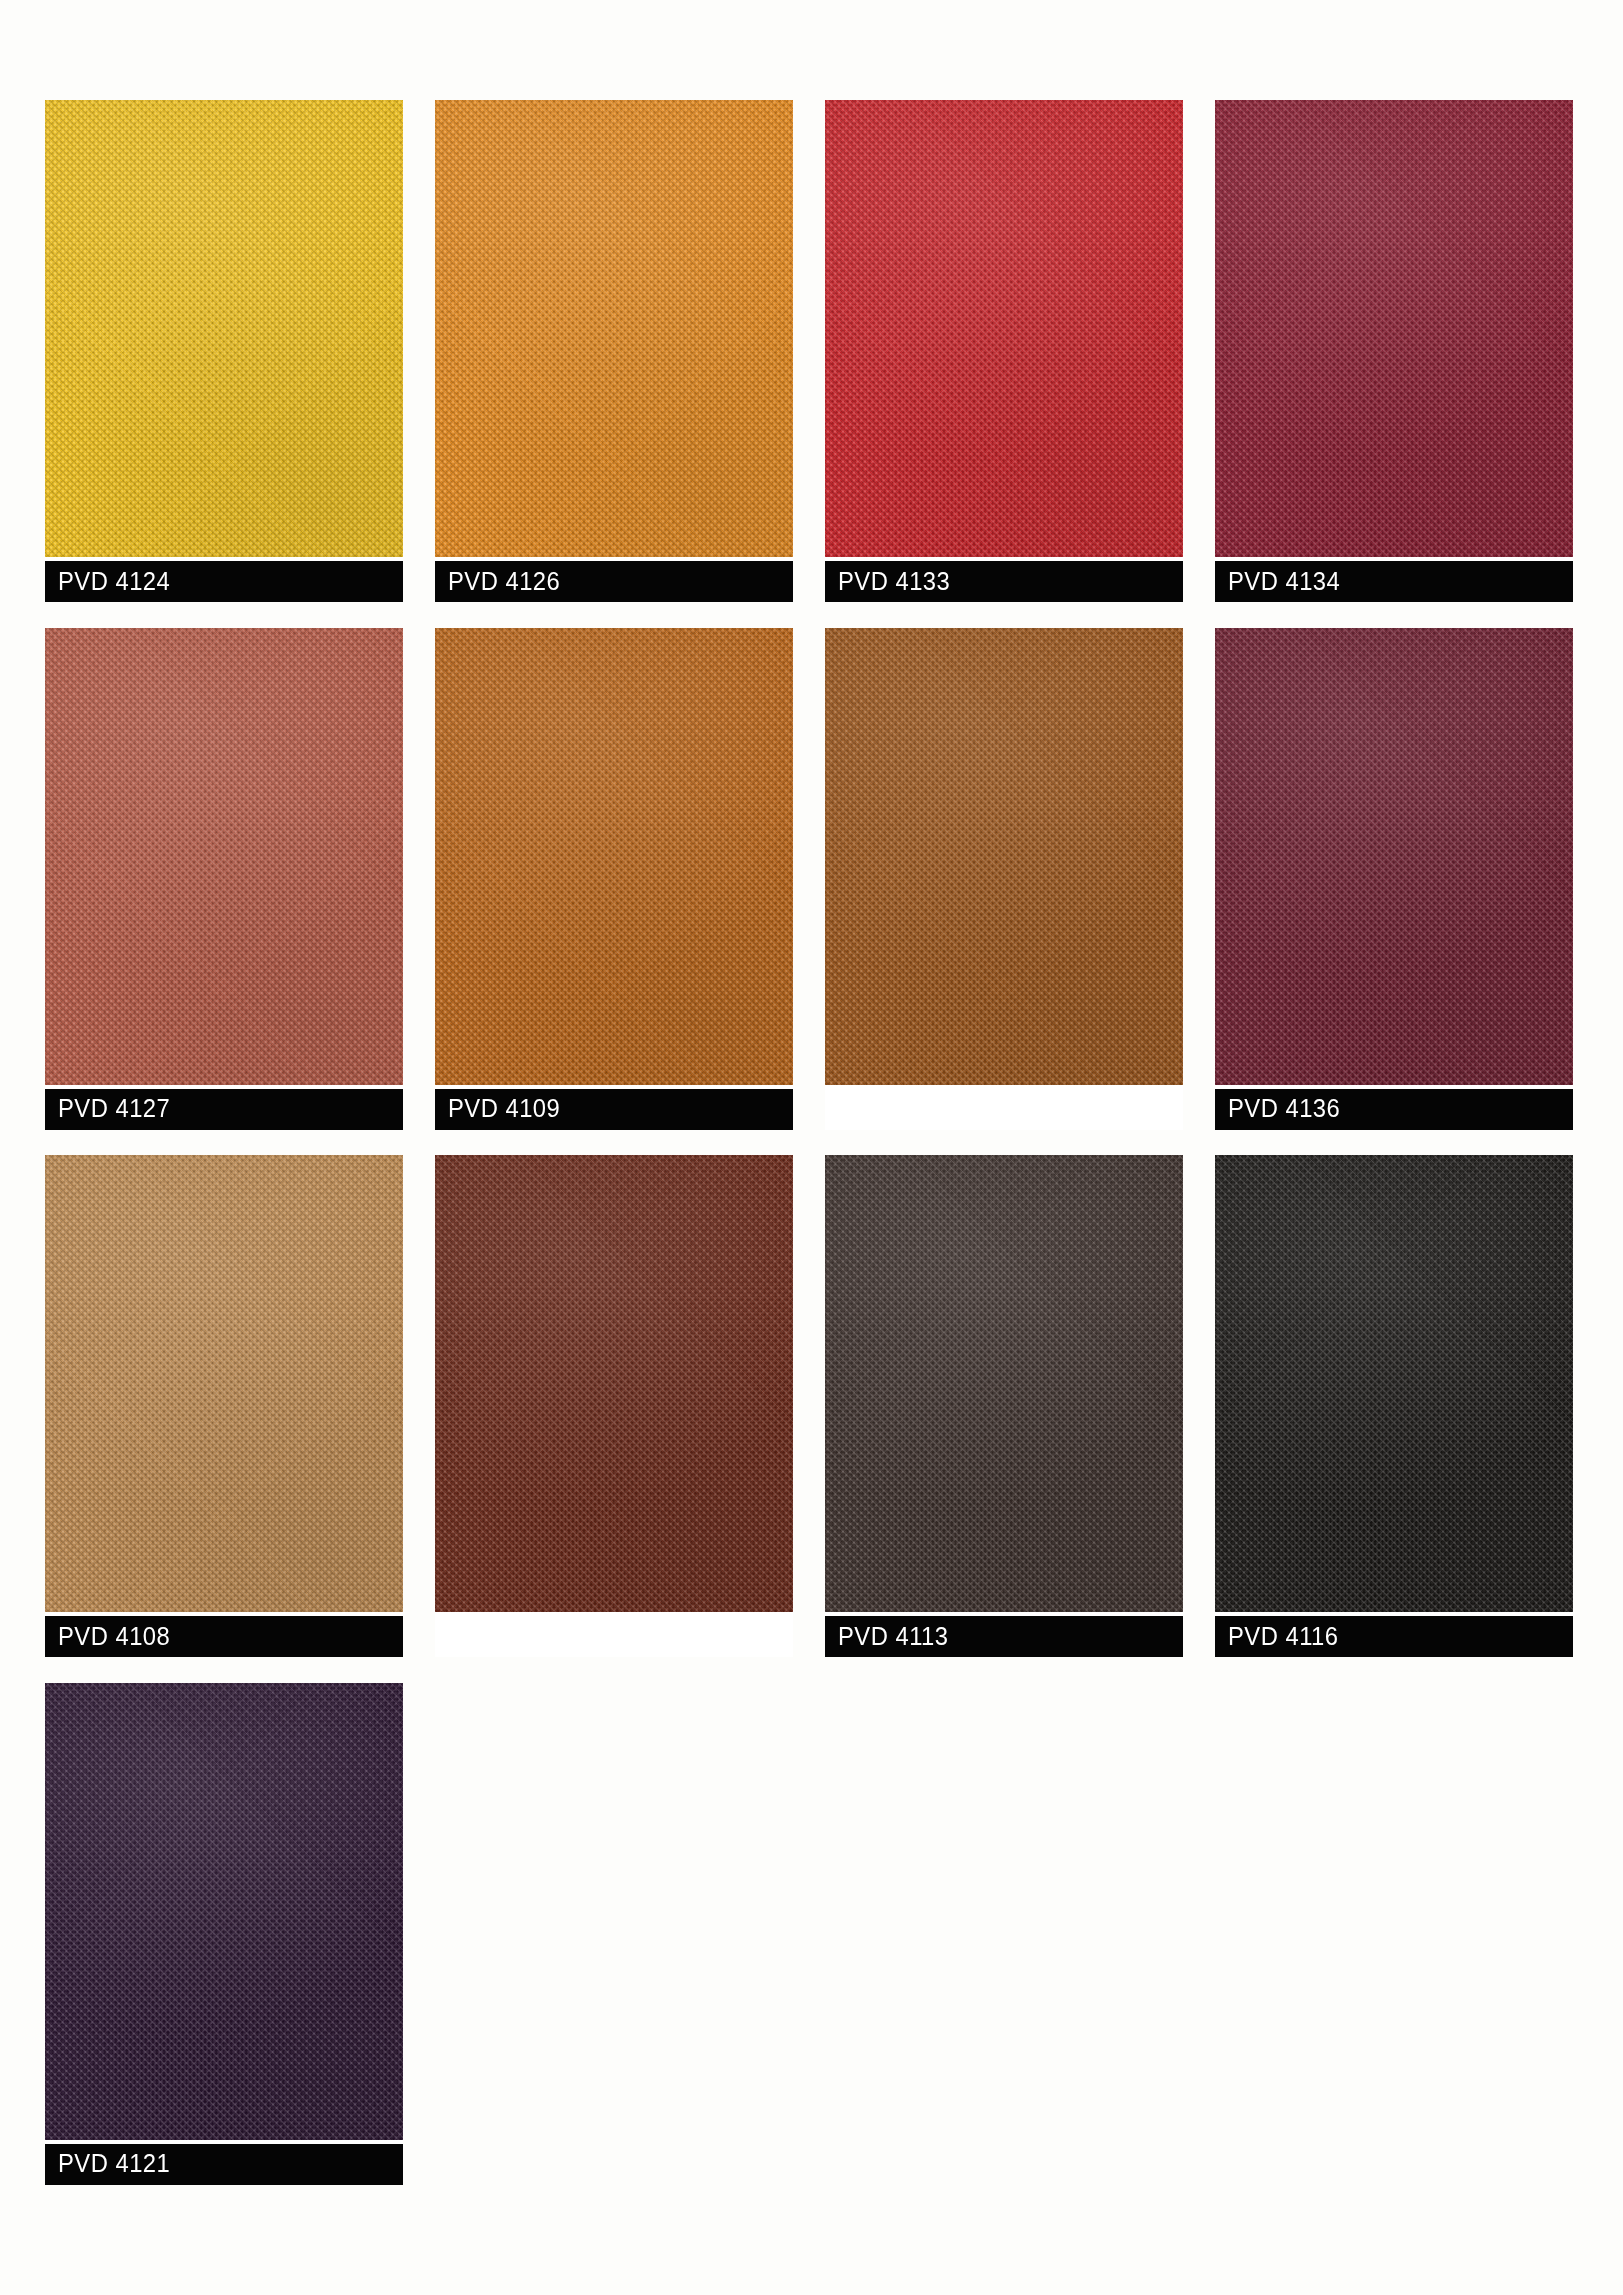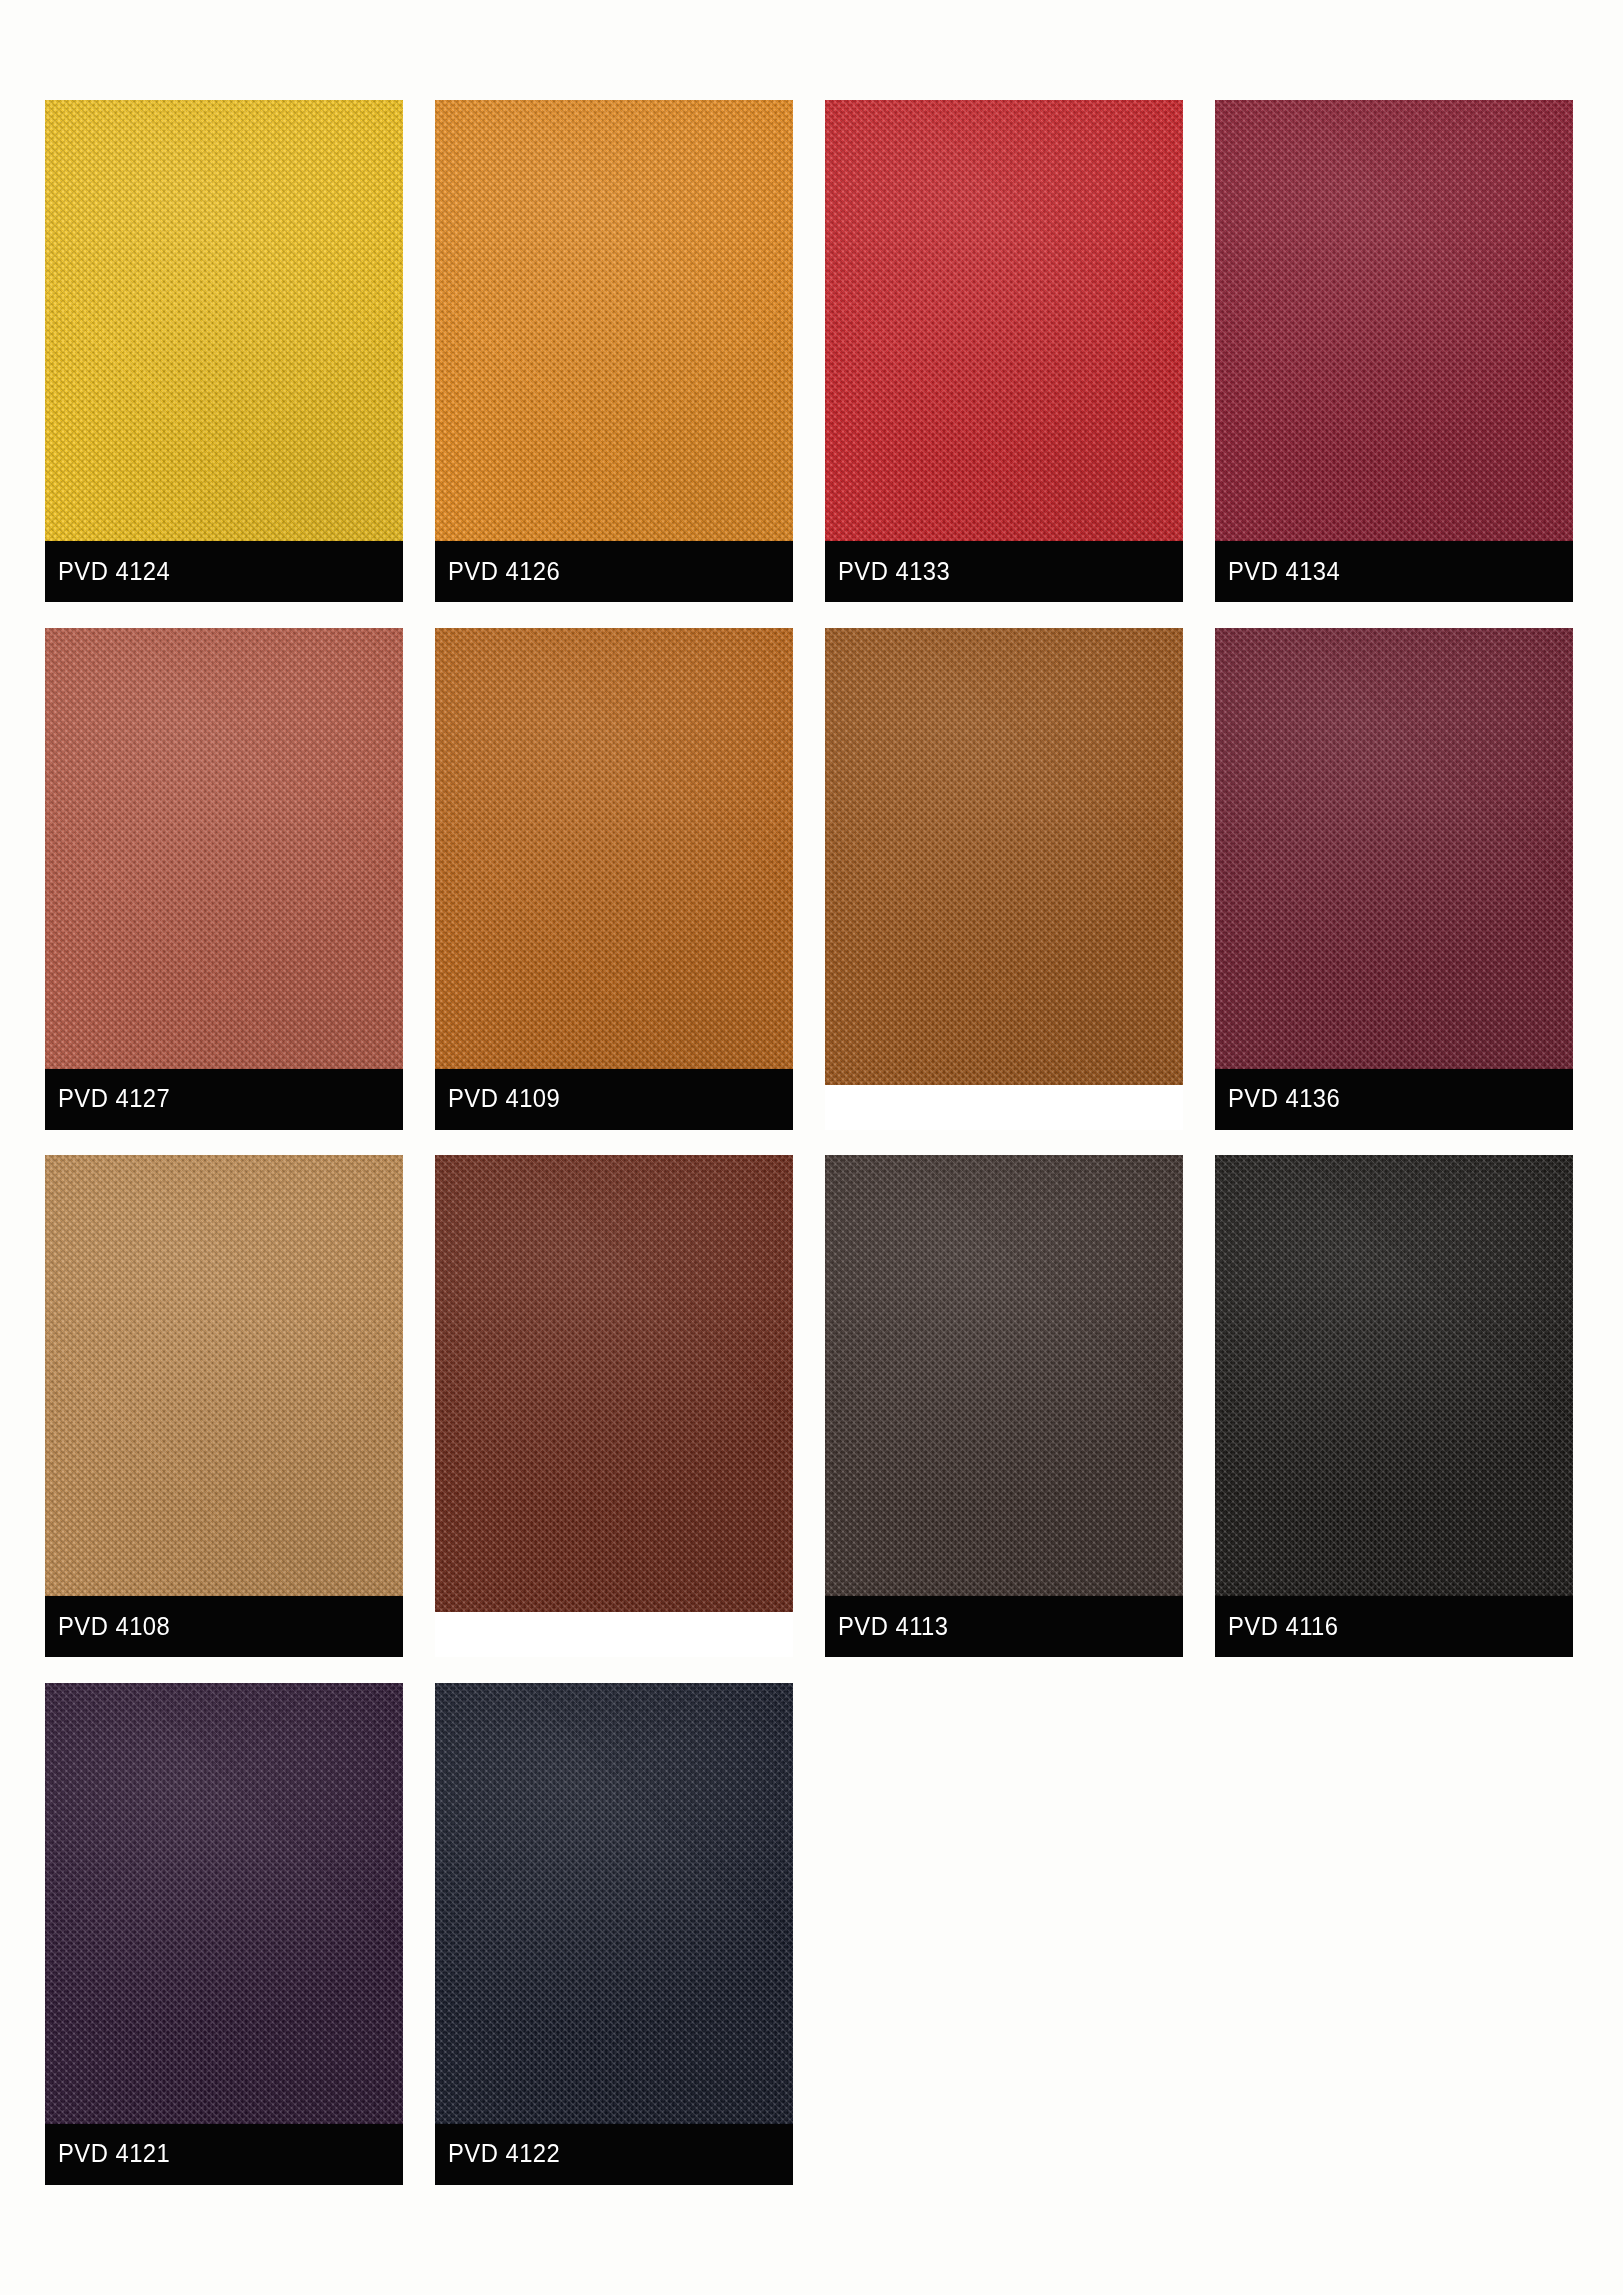--- a/index.html
+++ b/index.html
@@ -97,21 +97,21 @@
       radial-gradient(ellipse 120% 80% at 78% 88%, rgba(0,0,0,0.075), rgba(0,0,0,0) 66%);
     pointer-events: none;
   }
 
   
   .swatch-label {
     position: absolute;
     left: 0;
     bottom: 0;
     width: 100%;
-    height: 61px;
+    height: 41px;
     background: #050505;
     display: flex;
     align-items: center;
     margin-top: 24px;
   }
 
   .swatch-code {
     color: #ffffff;
     font-family: "Liberation Sans Narrow", "Liberation Sans", "DejaVu Sans", sans-serif;
     font-size: 25.6px;
@@ -194,21 +194,15 @@
         <div class="swatch-label">
           <span class="swatch-code">PVD 4116</span>
         </div>
       </div>
       <div class="swatch-card">
         <div class="swatch-fabric" style="background-color: rgb(42, 20, 48);"></div>
         <div class="swatch-label">
           <span class="swatch-code">PVD 4121</span>
         </div>
       </div>
-      <div class="swatch-card">
-        <div class="swatch-fabric" style="background-color: rgb(19, 23, 38);"></div>
-        <div class="swatch-label">
-          <span class="swatch-code">PVD 4122</span>
-        </div>
-      </div>
     </div>
 </div>
 
 
 </body></html>

